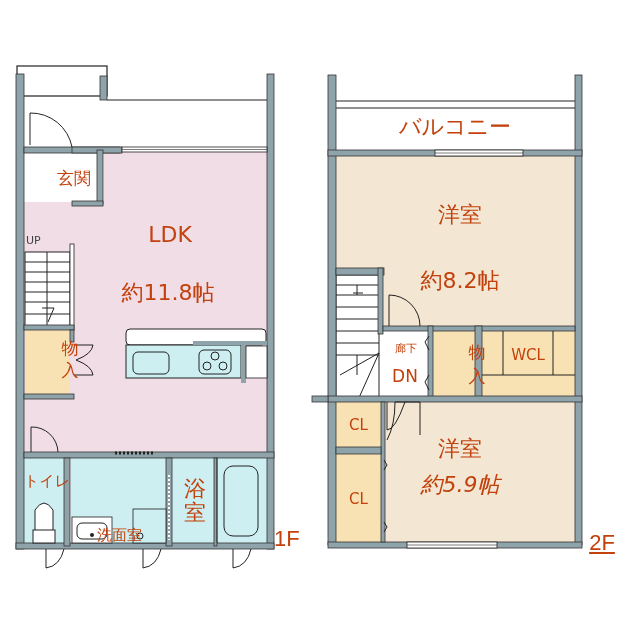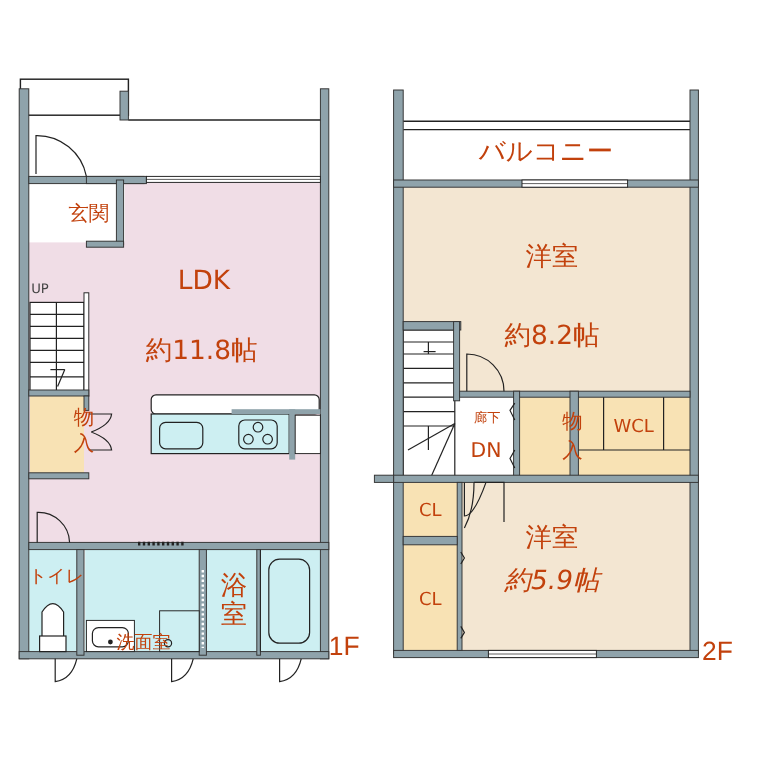--- a/index.html
+++ b/index.html
@@ -183,13 +183,13 @@
 <div class="lbl big" style="left:405px;top:236px;width:110px;margin-top:32px;">約8.2帖</div>
 <div class="lbl xs" style="left:388px;top:342px;width:36px;">廊下</div>
 <div class="lbl mid" style="left:364px;top:366px;width:36px;">DN</div>
 <div class="lbl mid" style="left:436px;top:342px;width:36px;">物</div>
 <div class="lbl mid" style="left:436px;top:366px;width:36px;">入</div>
 <div class="lbl sm" style="left:503px;top:346px;width:50px;">WCL</div>
 <div class="lbl sm" style="left:336px;top:416px;width:45px;">CL</div>
 <div class="lbl sm" style="left:336px;top:490px;width:45px;">CL</div>
 <div class="lbl big" style="left:420px;top:436px;width:80px;">洋室</div>
 <div class="lbl big" style="left:405px;top:472px;width:110px;font-style:italic;">約5.9帖</div>
-<div class="lbl floor" style="left:585px;top:530px;width:34px;text-align:left;">2F</div>
+<div class="lbl floor" style="left:585px;top:530px;width:34px;text-align:center;text-decoration:underline;">2F</div>
 
 </body></html>

